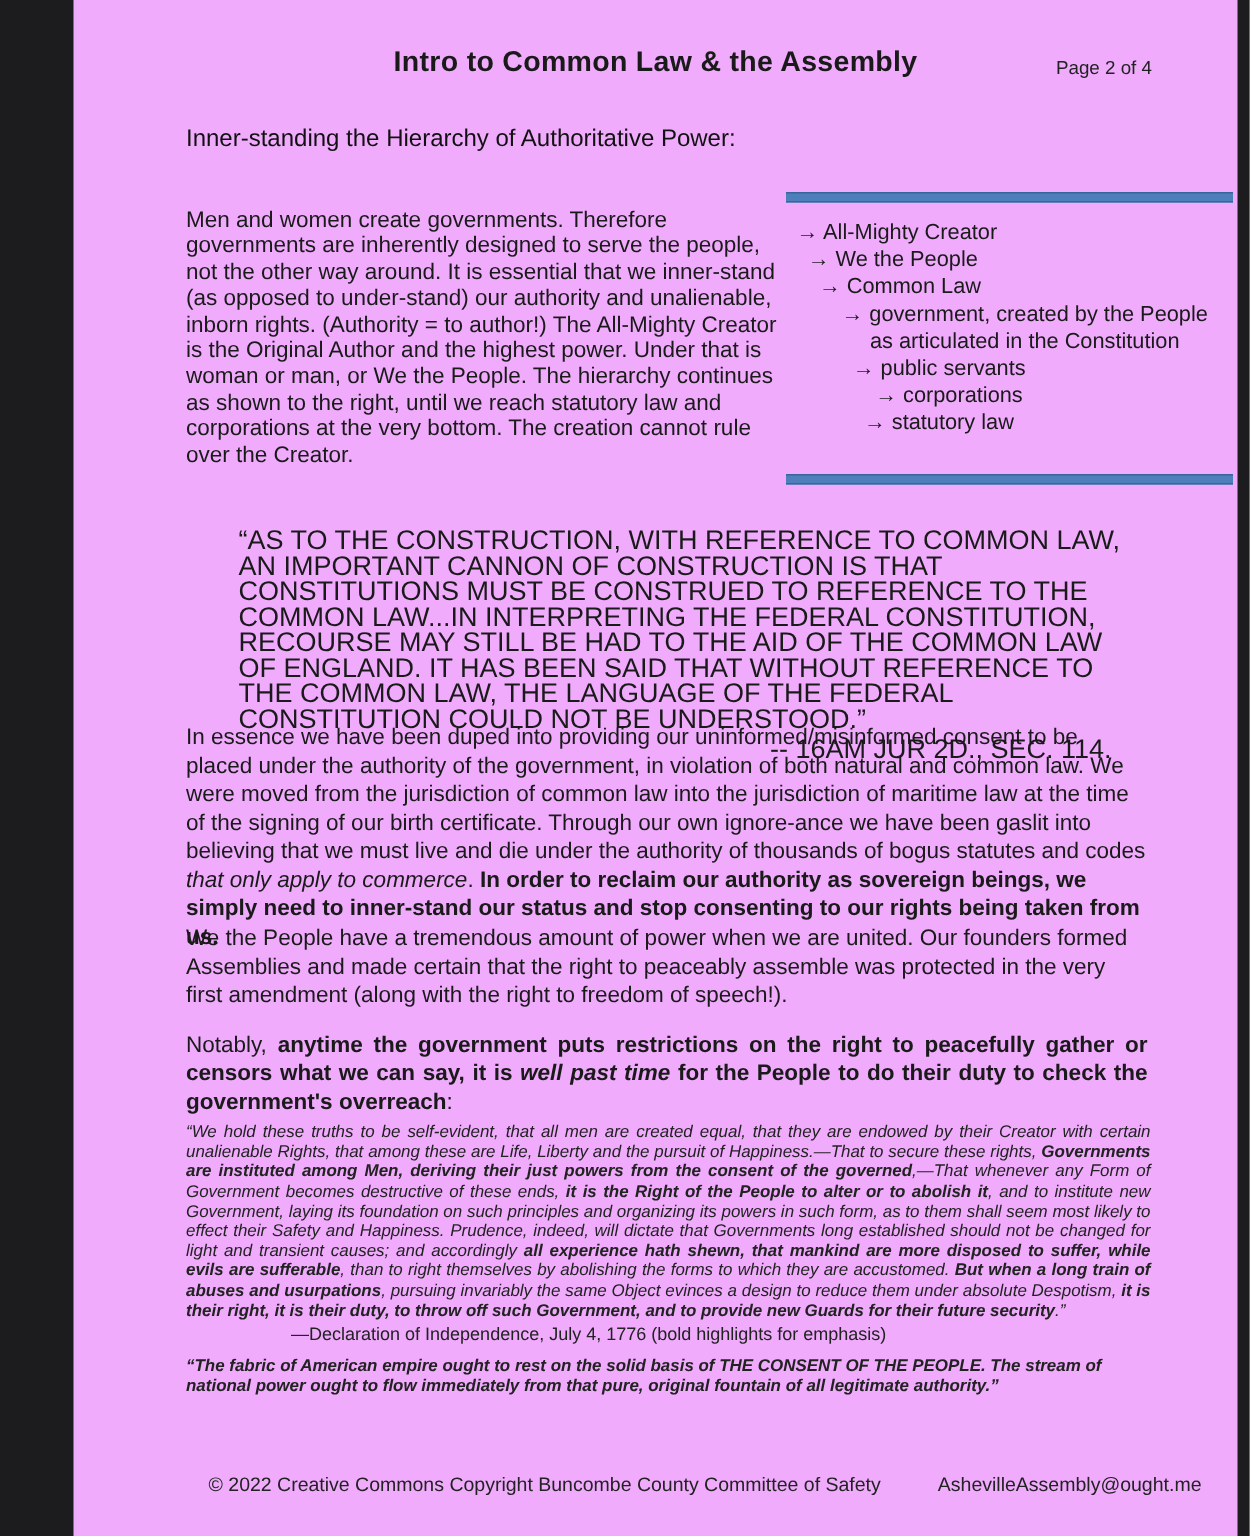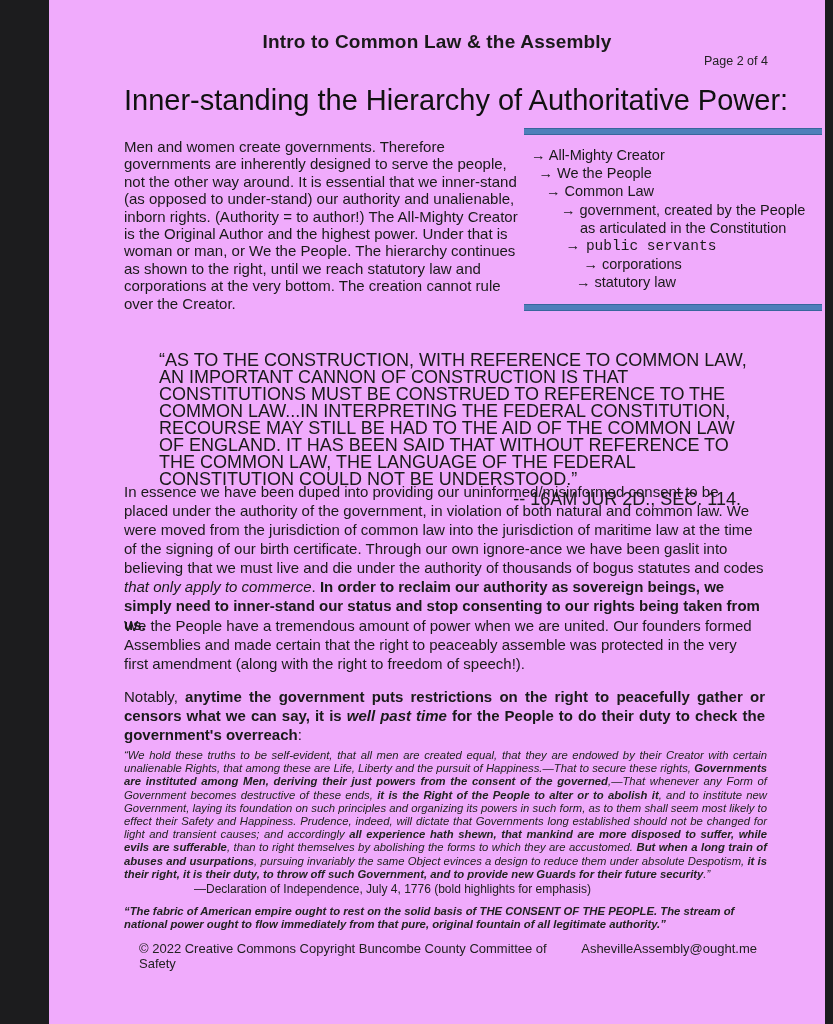--- a/index.html
+++ b/index.html
@@ -13,38 +13,38 @@
   .page{
     position:absolute;left:10px;right:8px;top:0;bottom:0;
     background:#f0abfc;overflow:hidden;margin-left:39px;
   }
   .abs{position:absolute;}
   .doc-title{
     top:31px;left:0;right:0;text-align:center;
     font-size:19px;font-weight:700;letter-spacing:.2px;
   }
   .page-indicator{
-    top:54px;left:655px;font-size:12.5px;color:#222;
+    top:38px;left:655px;font-size:12.5px;color:#222;
   }
   .section-heading{
-    top:84px;left:75px;font-size:29px;font-weight:400;color:#111;
+    top:84px;left:75px;font-size:16px;font-weight:400;color:#111;
   }
   .intro-para{
     top:138px;left:75px;width:394px;
     font-size:15px;line-height:17.4px;
   }
   .hier-box{
     top:128px;left:475px;width:298px;
   }
   .bar{
     height:5px;background:#4e7fba;
     border-top:1px solid #38669c;border-bottom:1px solid #38669c;
   }
   .hier-list{
-    padding:11px 0 12px 0;
+    padding:11px 0 24px 0;
     font-size:14.5px;line-height:18.2px;
   }
   .hier-item{color:#1a1a1a;}
   .quote-block{
     top:352px;left:110px;width:600px;
     font-size:18px;font-weight:400;line-height:17px;
   }
   .quote-citation{
     text-align:right;padding-right:18px;margin-top:3px;
   }
@@ -65,23 +65,23 @@
     margin-top:2px;font-size:12px;
   }
   .hamilton-quote{
     top:905px;font-style:italic;font-weight:700;text-align:left;
   }
   .hamilton-attr{
     font-weight:400;font-style:normal;text-align:center;
     padding-left:330px;margin-top:2px;font-size:11.6px;
   }
   .footer{
-    top:941px;left:0;right:0;display:flex;
+    top:982px;left:0;right:0;display:flex;
     justify-content:space-between;
-    padding:0 68px 0 90px;font-size:13px;color:#222;
+    padding:0 24px 0 90px;font-size:13px;color:#222;
   }
   .r-n{font-weight:400;font-style:normal;}
   .r-b{font-weight:700;}
   .r-i{font-style:italic;}
   .r-bi{font-weight:700;font-style:italic;text-align:center;}
 </style>
 </head>
 <body>
 
 <div class="page">
@@ -94,21 +94,21 @@
 
   <div class="abs intro-para">Men and women create governments. Therefore governments are inherently designed to serve the people, not the other way around. It is essential that we inner-stand (as opposed to under-stand) our authority and unalienable, inborn rights. (Authority = to author!) The All-Mighty Creator is the Original Author and the highest power. Under that is woman or man, or We the People. The hierarchy continues as shown to the right, until we reach statutory law and corporations at the very bottom. The creation cannot rule over the Creator.</div>
 
   <div class="abs hier-box">
     <div class="bar"></div>
     <div class="hier-list">
         <div class="hier-item" style="padding-left: 26px; text-indent: -19px;"><span>→ </span><span>All-Mighty Creator</span></div>
         <div class="hier-item" style="padding-left: 33.5px; text-indent: -19px;"><span>→ </span><span>We the People</span></div>
         <div class="hier-item" style="padding-left: 41px; text-indent: -19px;"><span>→ </span><span>Common Law</span></div>
         <div class="hier-item" style="padding-left: 56px; text-indent: -19px;"><span>→ </span><span>government, created by the People as articulated in the Constitution</span></div>
-        <div class="hier-item" style="padding-left: 63.5px; text-indent: -19px; font-family: Liberation Mono, monospace;"><span>→ </span><span>public servants</span></div>
+        <div class="hier-item" style="padding-left: 63.5px; text-indent: -19px;"><span>→ </span><span>public servants</span></div>
         <div class="hier-item" style="padding-left: 78.5px; text-indent: -19px;"><span>→ </span><span>corporations</span></div>
         <div class="hier-item" style="padding-left: 71px; text-indent: -19px;"><span>→ </span><span>statutory law</span></div>
       </div>
     <div class="bar"></div>
   </div>
 
   <div class="abs quote-block">
     <div>“AS TO THE CONSTRUCTION, WITH REFERENCE TO COMMON LAW, AN IMPORTANT CANNON OF CONSTRUCTION IS THAT CONSTITUTIONS MUST BE CONSTRUED TO REFERENCE TO THE COMMON LAW...IN INTERPRETING THE FEDERAL CONSTITUTION, RECOURSE MAY STILL BE HAD TO THE AID OF THE COMMON LAW OF ENGLAND. IT HAS BEEN SAID THAT WITHOUT REFERENCE TO THE COMMON LAW, THE LANGUAGE OF THE FEDERAL CONSTITUTION COULD NOT BE UNDERSTOOD.”</div>
     <div class="quote-citation">-- 16AM JUR 2D., SEC. 114.</div>
   </div>

